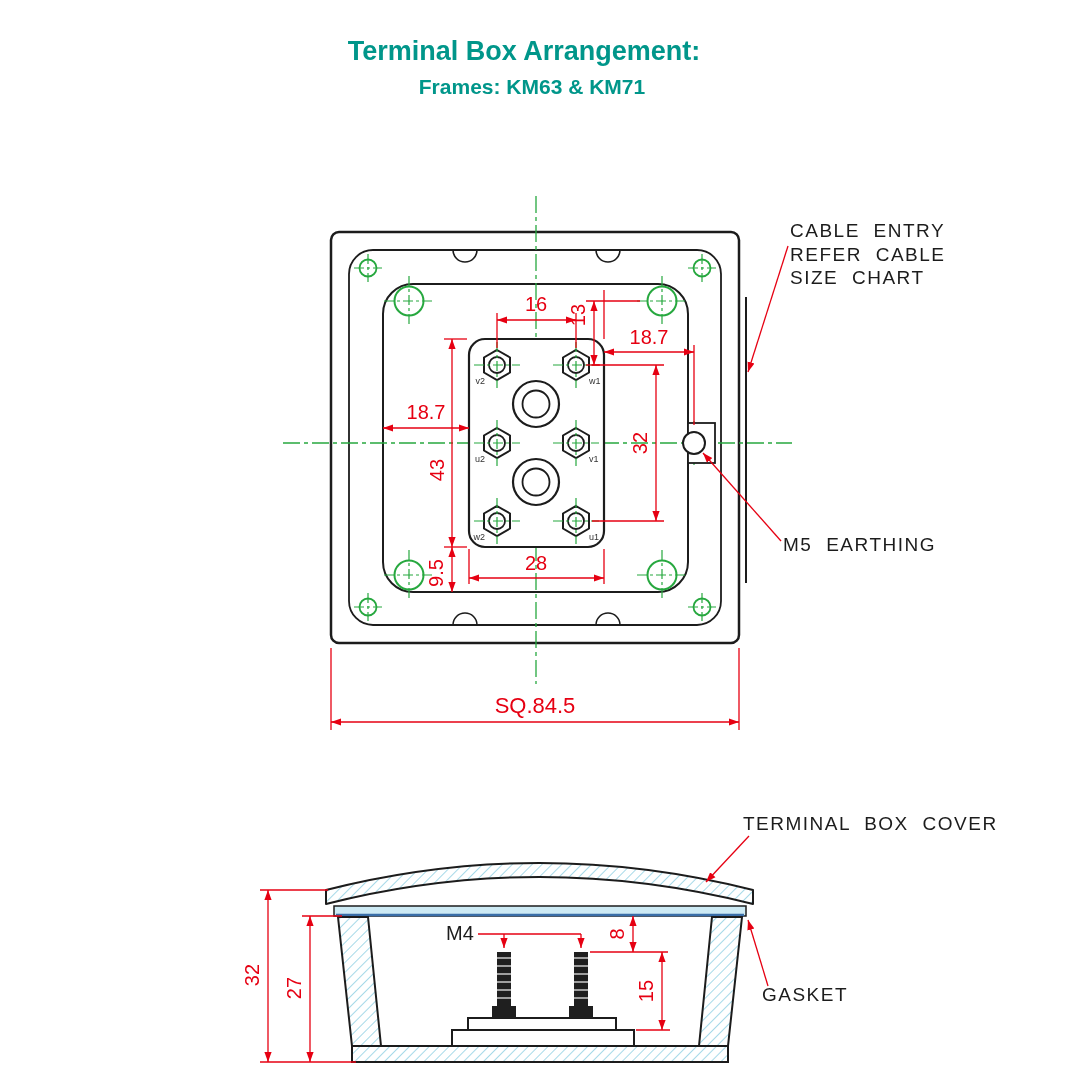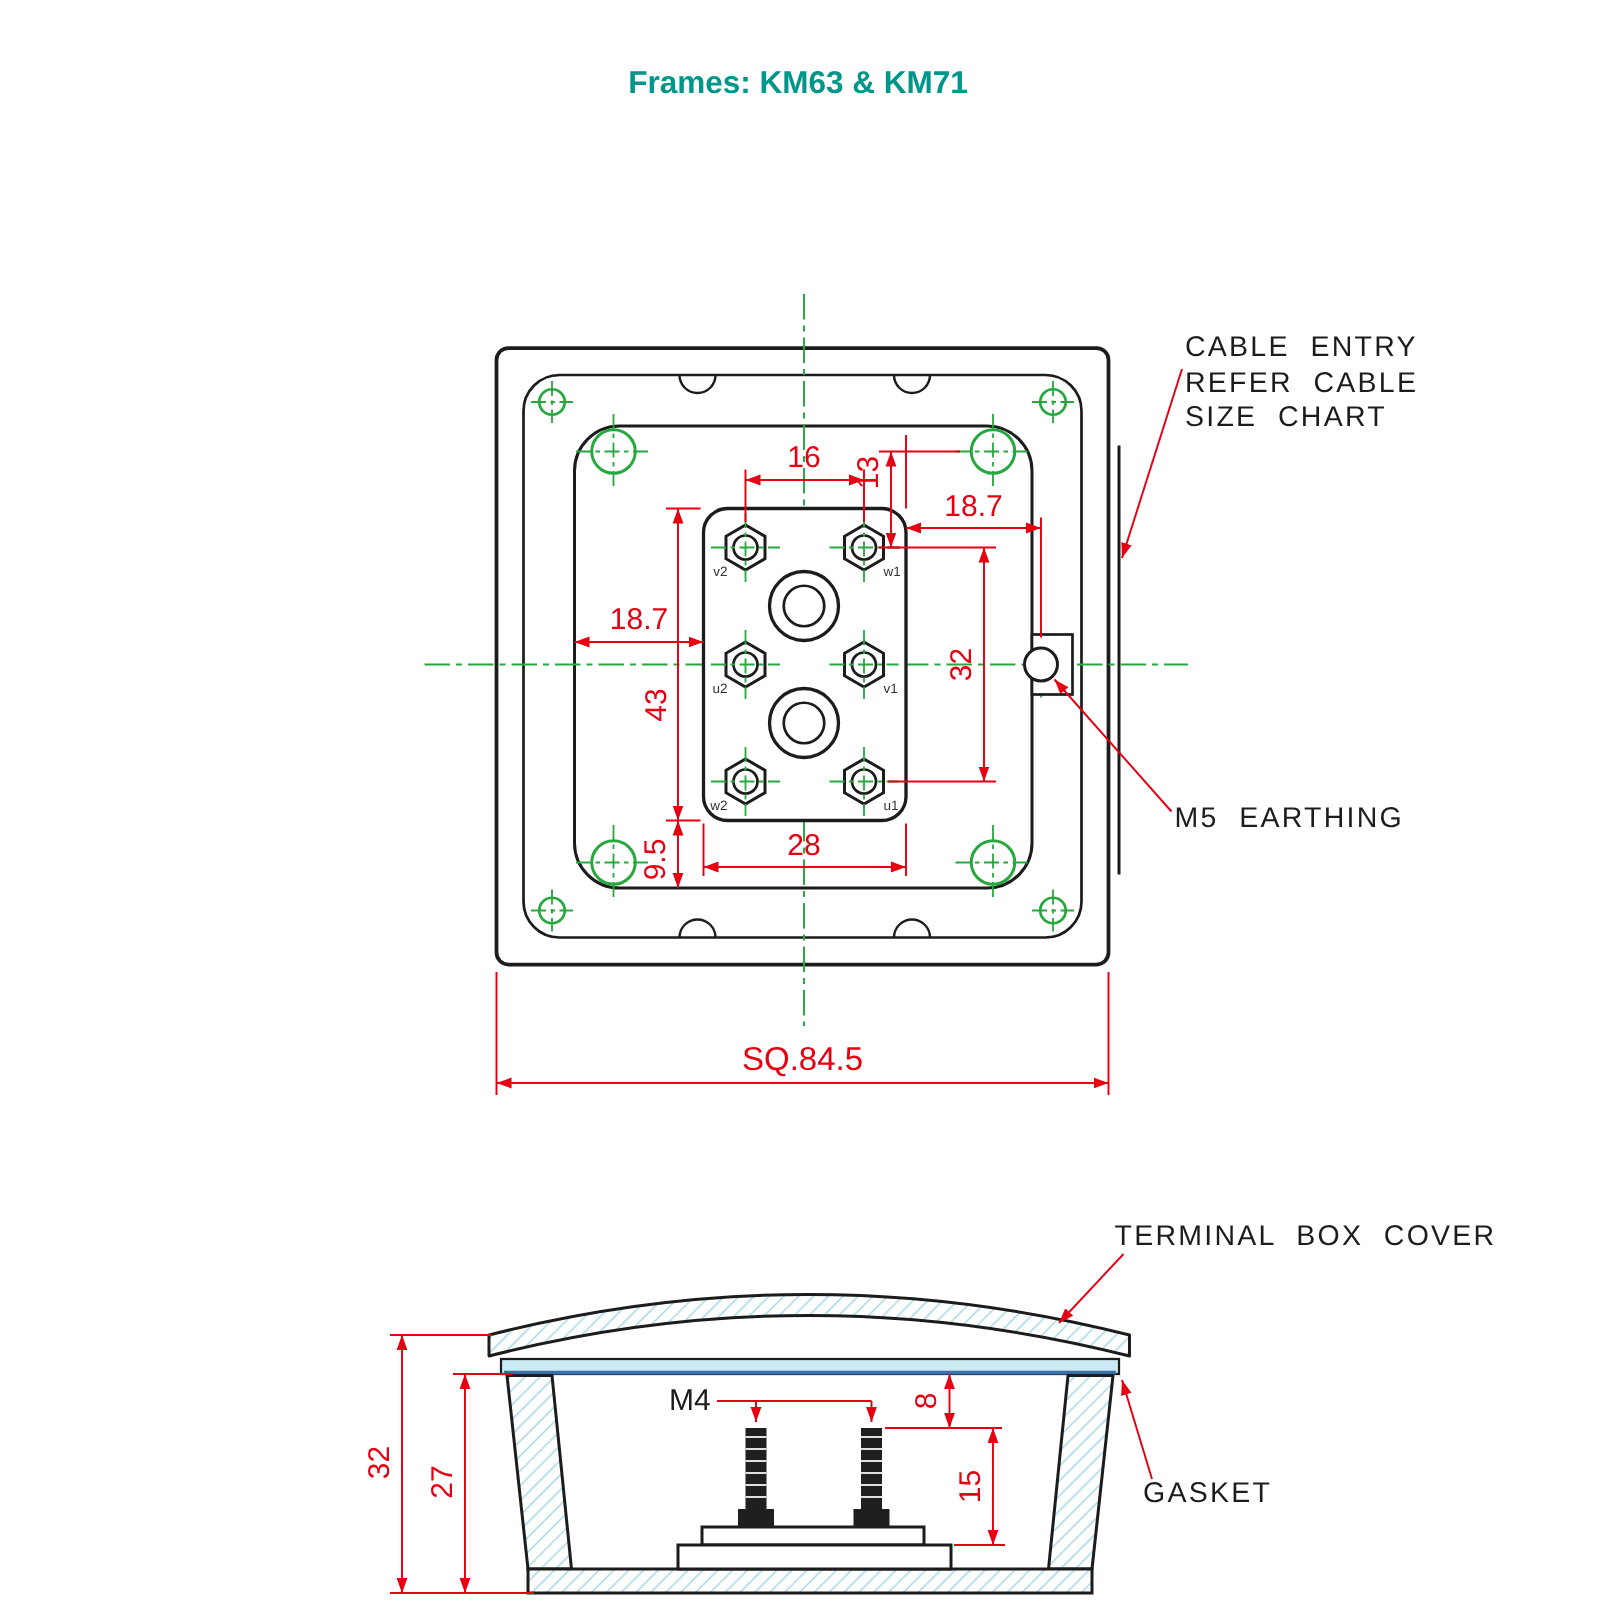--- a/index.html
+++ b/index.html
@@ -21,20 +21,21 @@
   .callout { fill:#1c1c1c; font-size:19px; letter-spacing:1.5px; word-spacing:7px; }
   .tlabel { fill:#333333; font-size:9px; }
   .m4 { fill:#1c1c1c; font-size:20px; }
 </style>
 </head>
 <body>
 
 <div class="page">
 
   <div class="titles">
+    <h1>Terminal Box Arrangement:</h1>
     <h2>Frames: KM63 &amp; KM71</h2>
   </div>
 
   <svg class="drawing" width="1080" height="1080" viewBox="0 0 1080 1080">
 
     <defs>
       <marker id="ar" markerUnits="userSpaceOnUse" markerWidth="11" markerHeight="10" refX="10" refY="5" orient="auto-start-reverse" viewBox="0 0 11 10">
         <path d="M0,1.4 L10,5 L0,8.6 Z" fill="#e60012"></path>
       </marker>
       <pattern id="hatch" width="7" height="7" patternUnits="userSpaceOnUse" patternTransform="rotate(45)">

